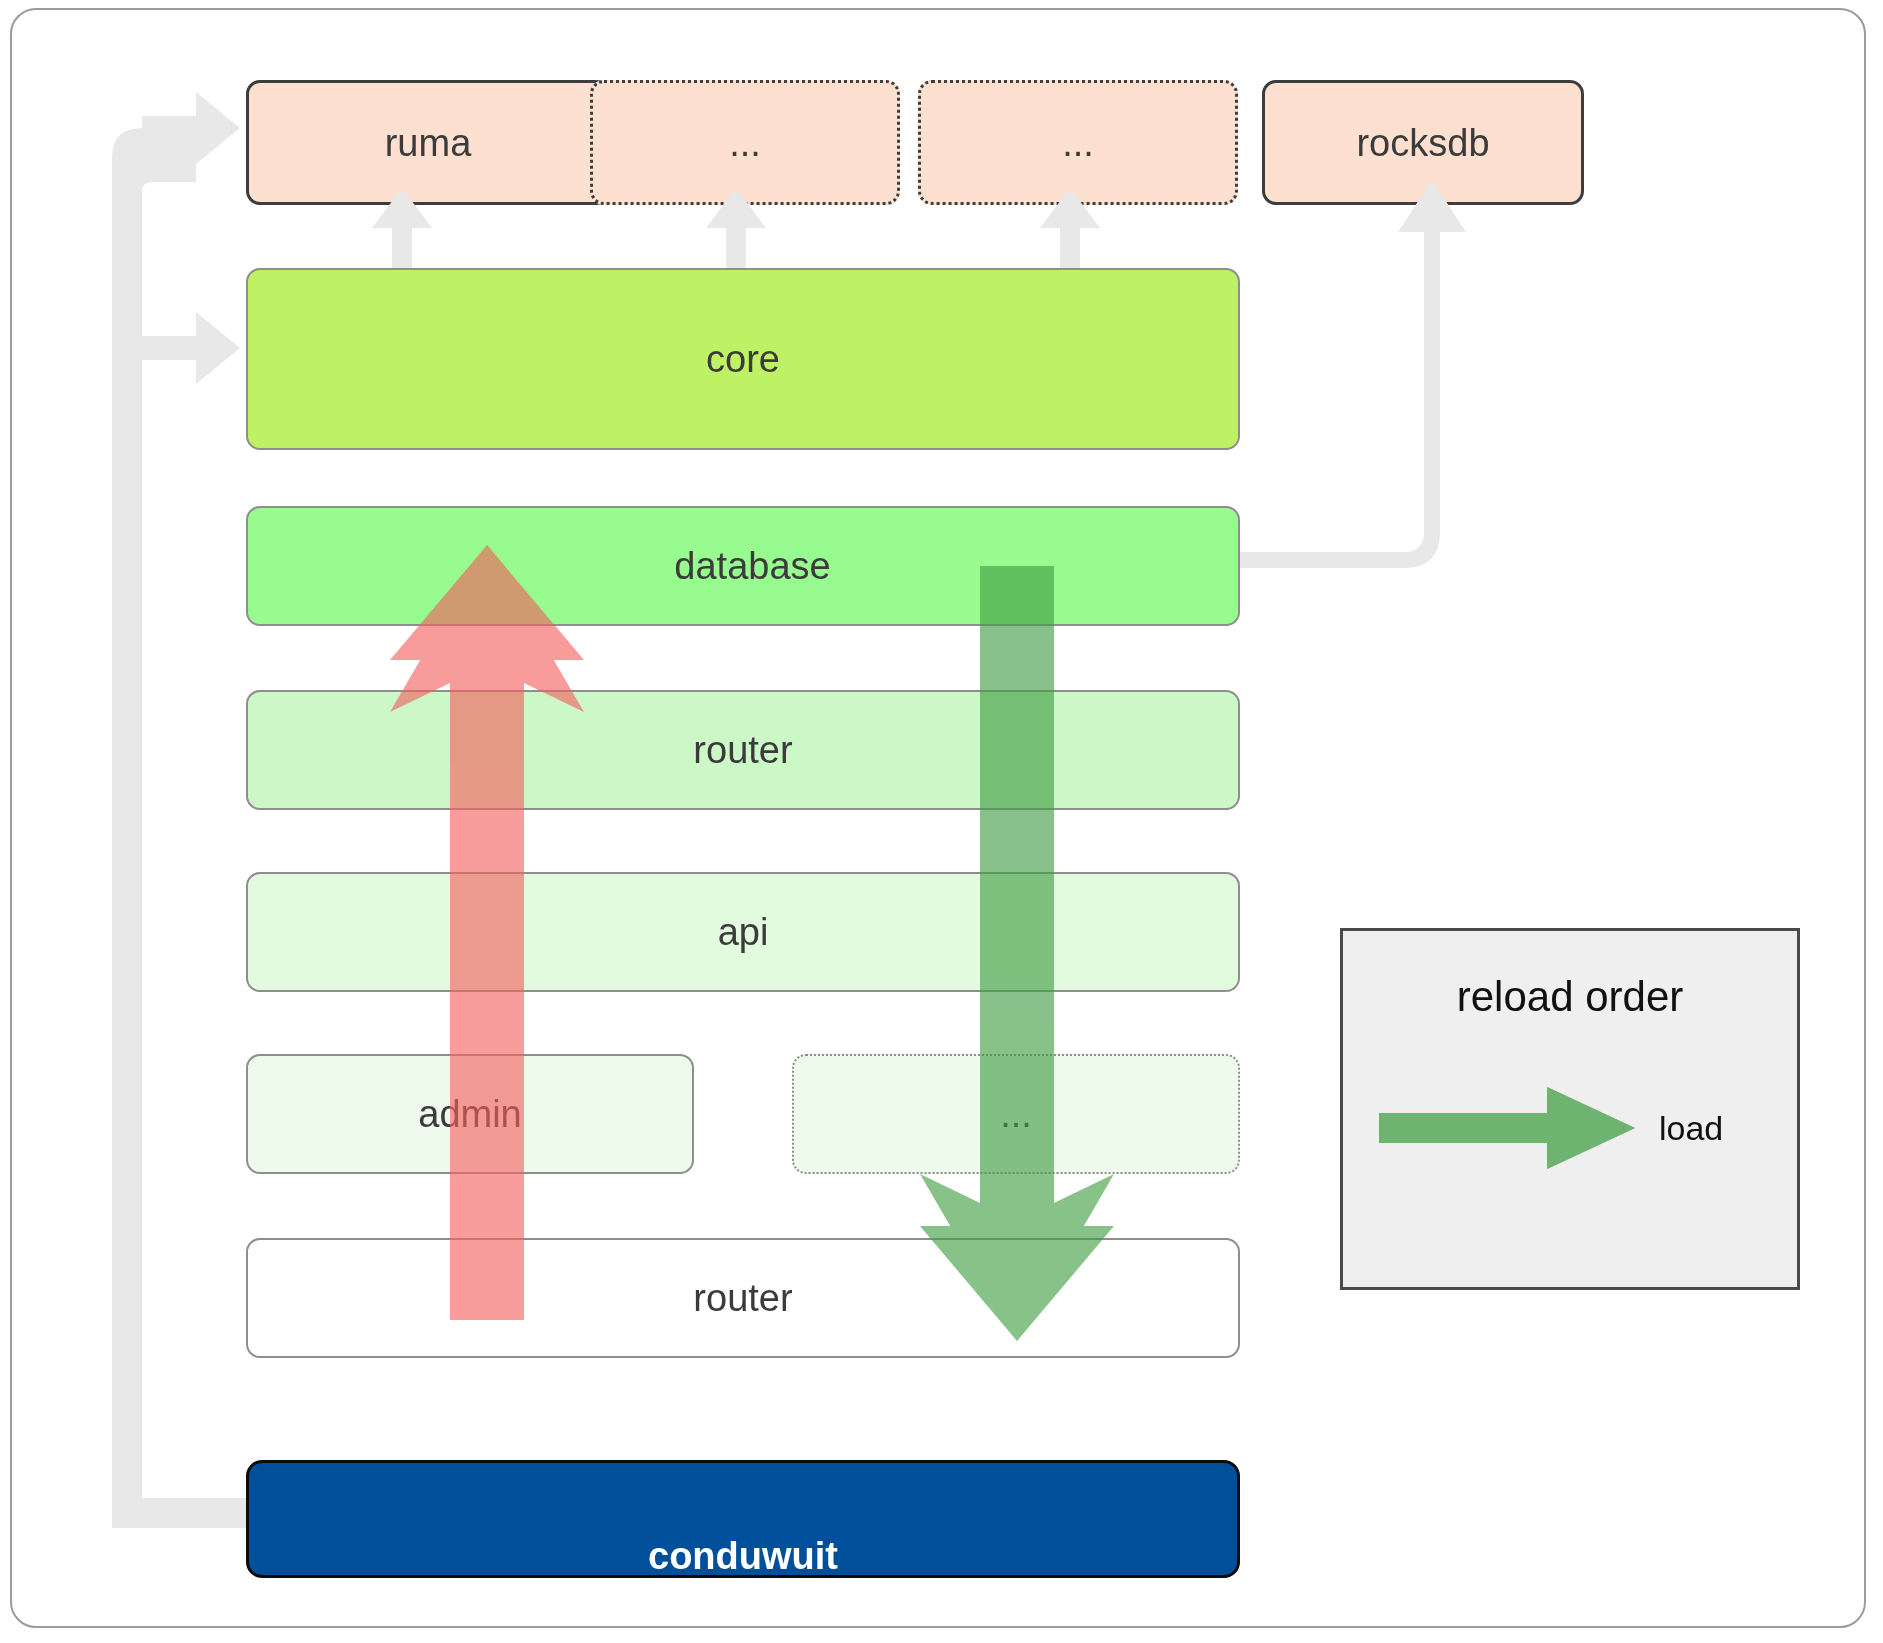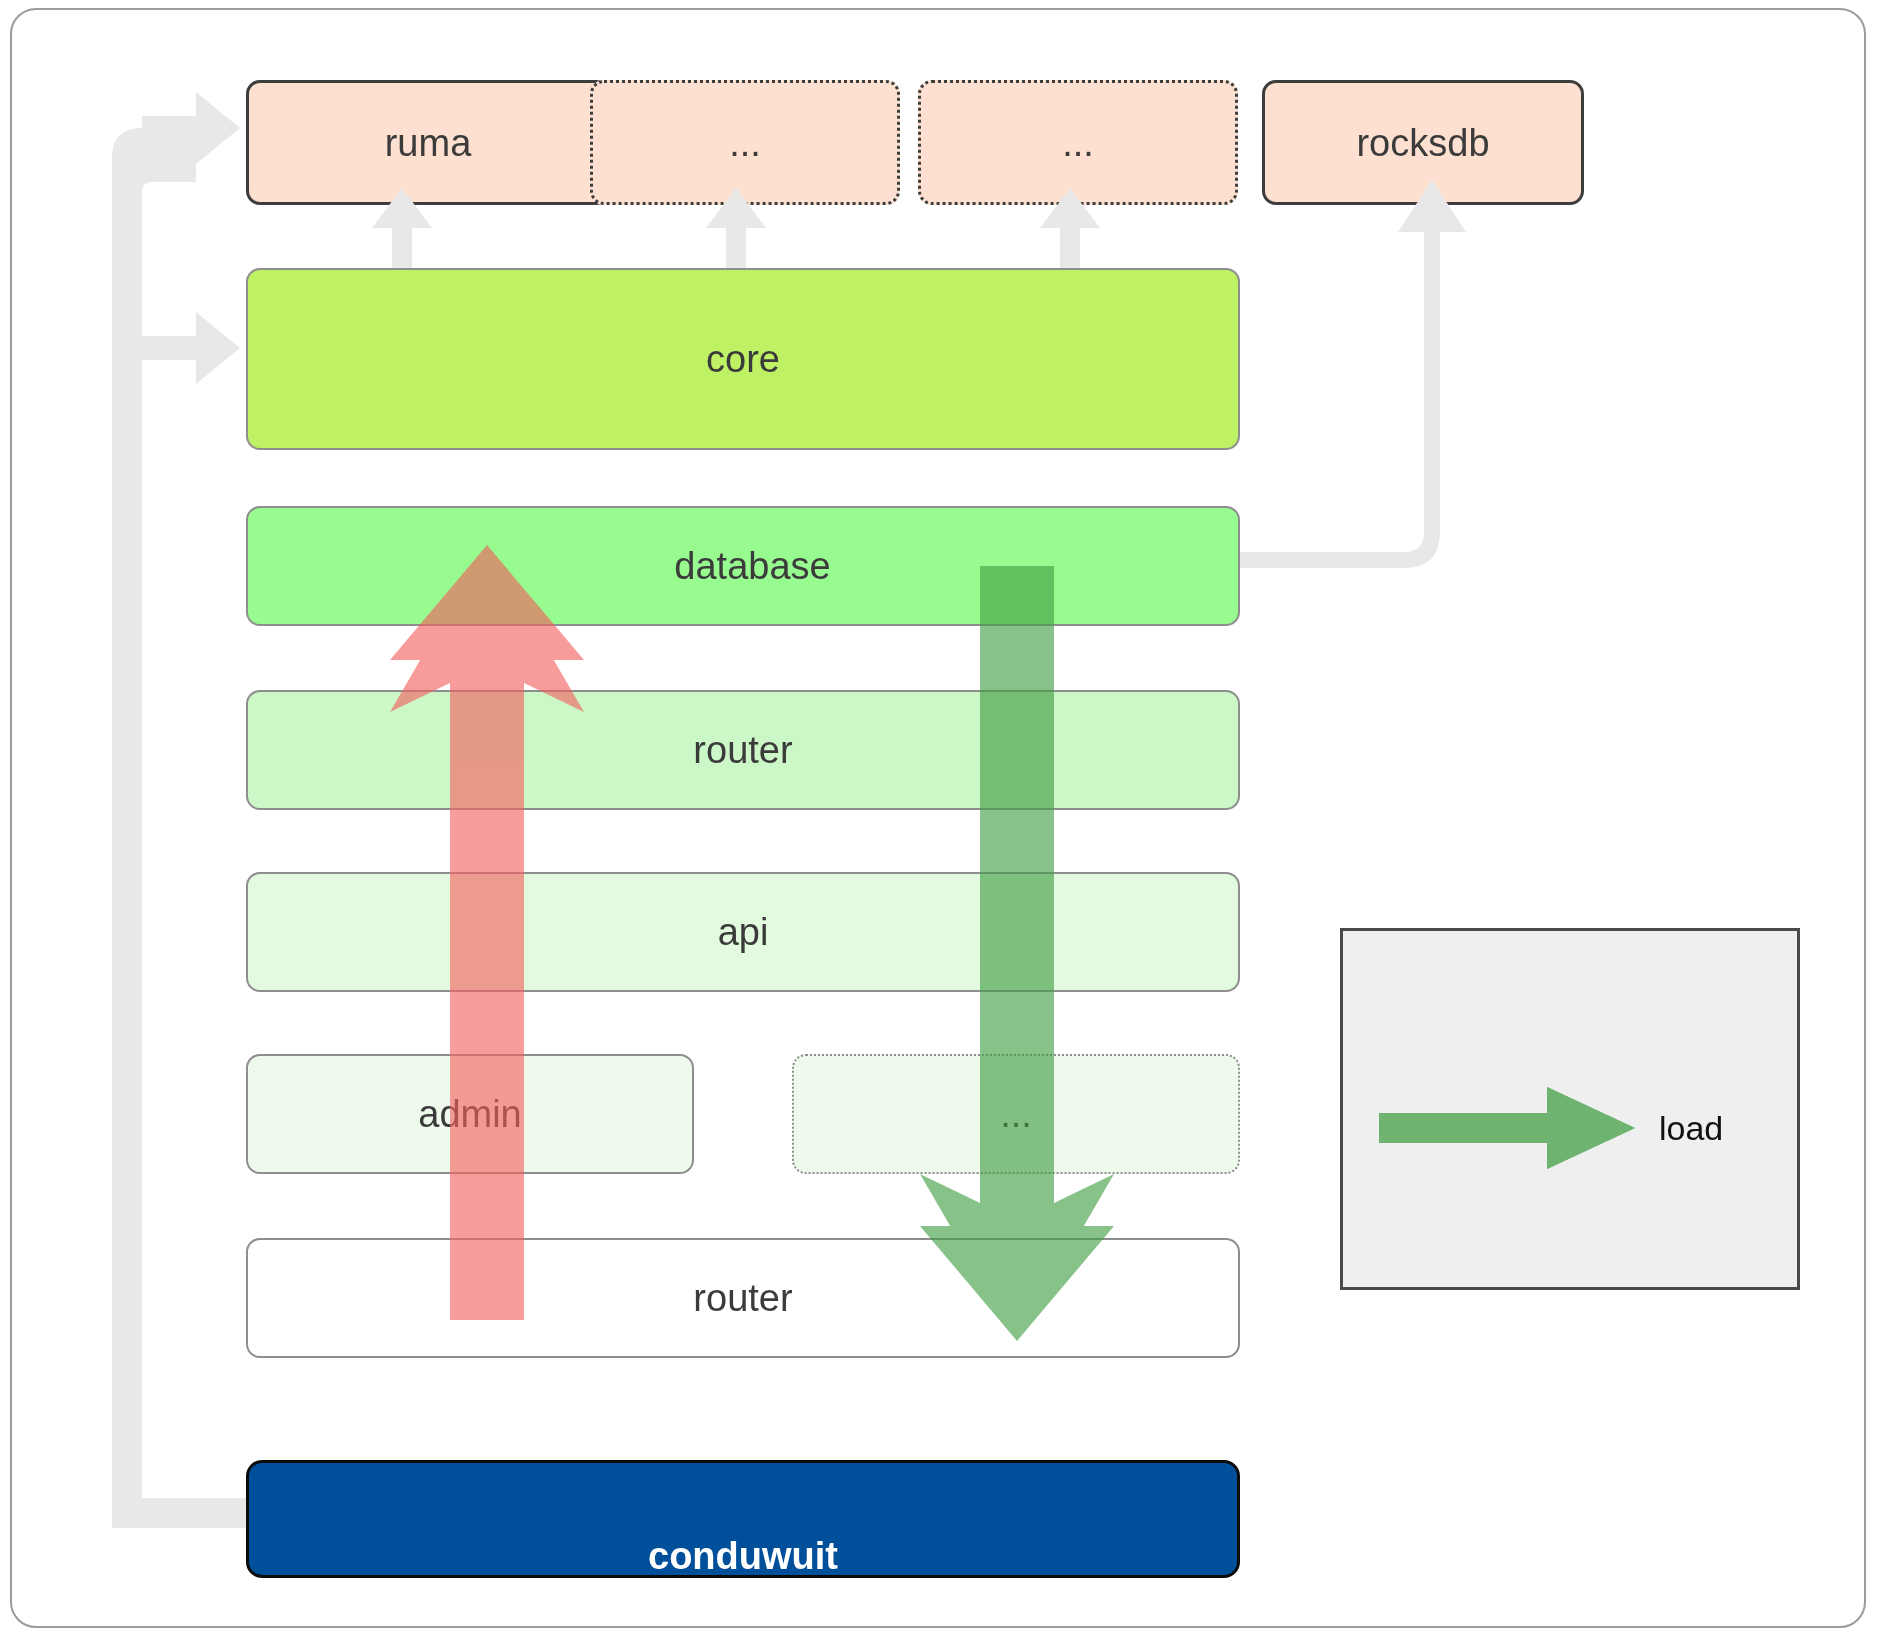--- a/index.html
+++ b/index.html
@@ -147,20 +147,21 @@
       <path d="M487 545 L584 712 L524 683 L524 740 L450 740 L450 683 L390 712 Z" fill="#f4605f"></path>
     </g>
 
     <g opacity="0.62">
       <path d="M980 566 L980 1226 L920 1226 L1017 1341 L1114 1226 L1054 1226 L1054 566 Z" fill="#3f9d42"></path>
       <path d="M1017 1341 L920 1174 L980 1203 L980 1146 L1054 1146 L1054 1203 L1114 1174 Z" fill="#3f9d42"></path>
     </g>
   </svg>
 
   <div class="legend">
+    <div class="legend-title">reload order</div>
 
     <div class="legend-row r1">
       <svg class="legend-arrow" viewBox="0 0 264 90">
         <g opacity="0.72" fill="#3f9d42">
           <path d="M0 30 L168 30 L168 4 L256 45 L168 86 L168 60 L0 60 Z"></path>
           <path d="M256 45 L168 86 L168 60 L118 60 L118 30 L168 30 L168 4 Z"></path>
         </g>
       </svg>
       <div class="legend-text">load</div>
     </div>

